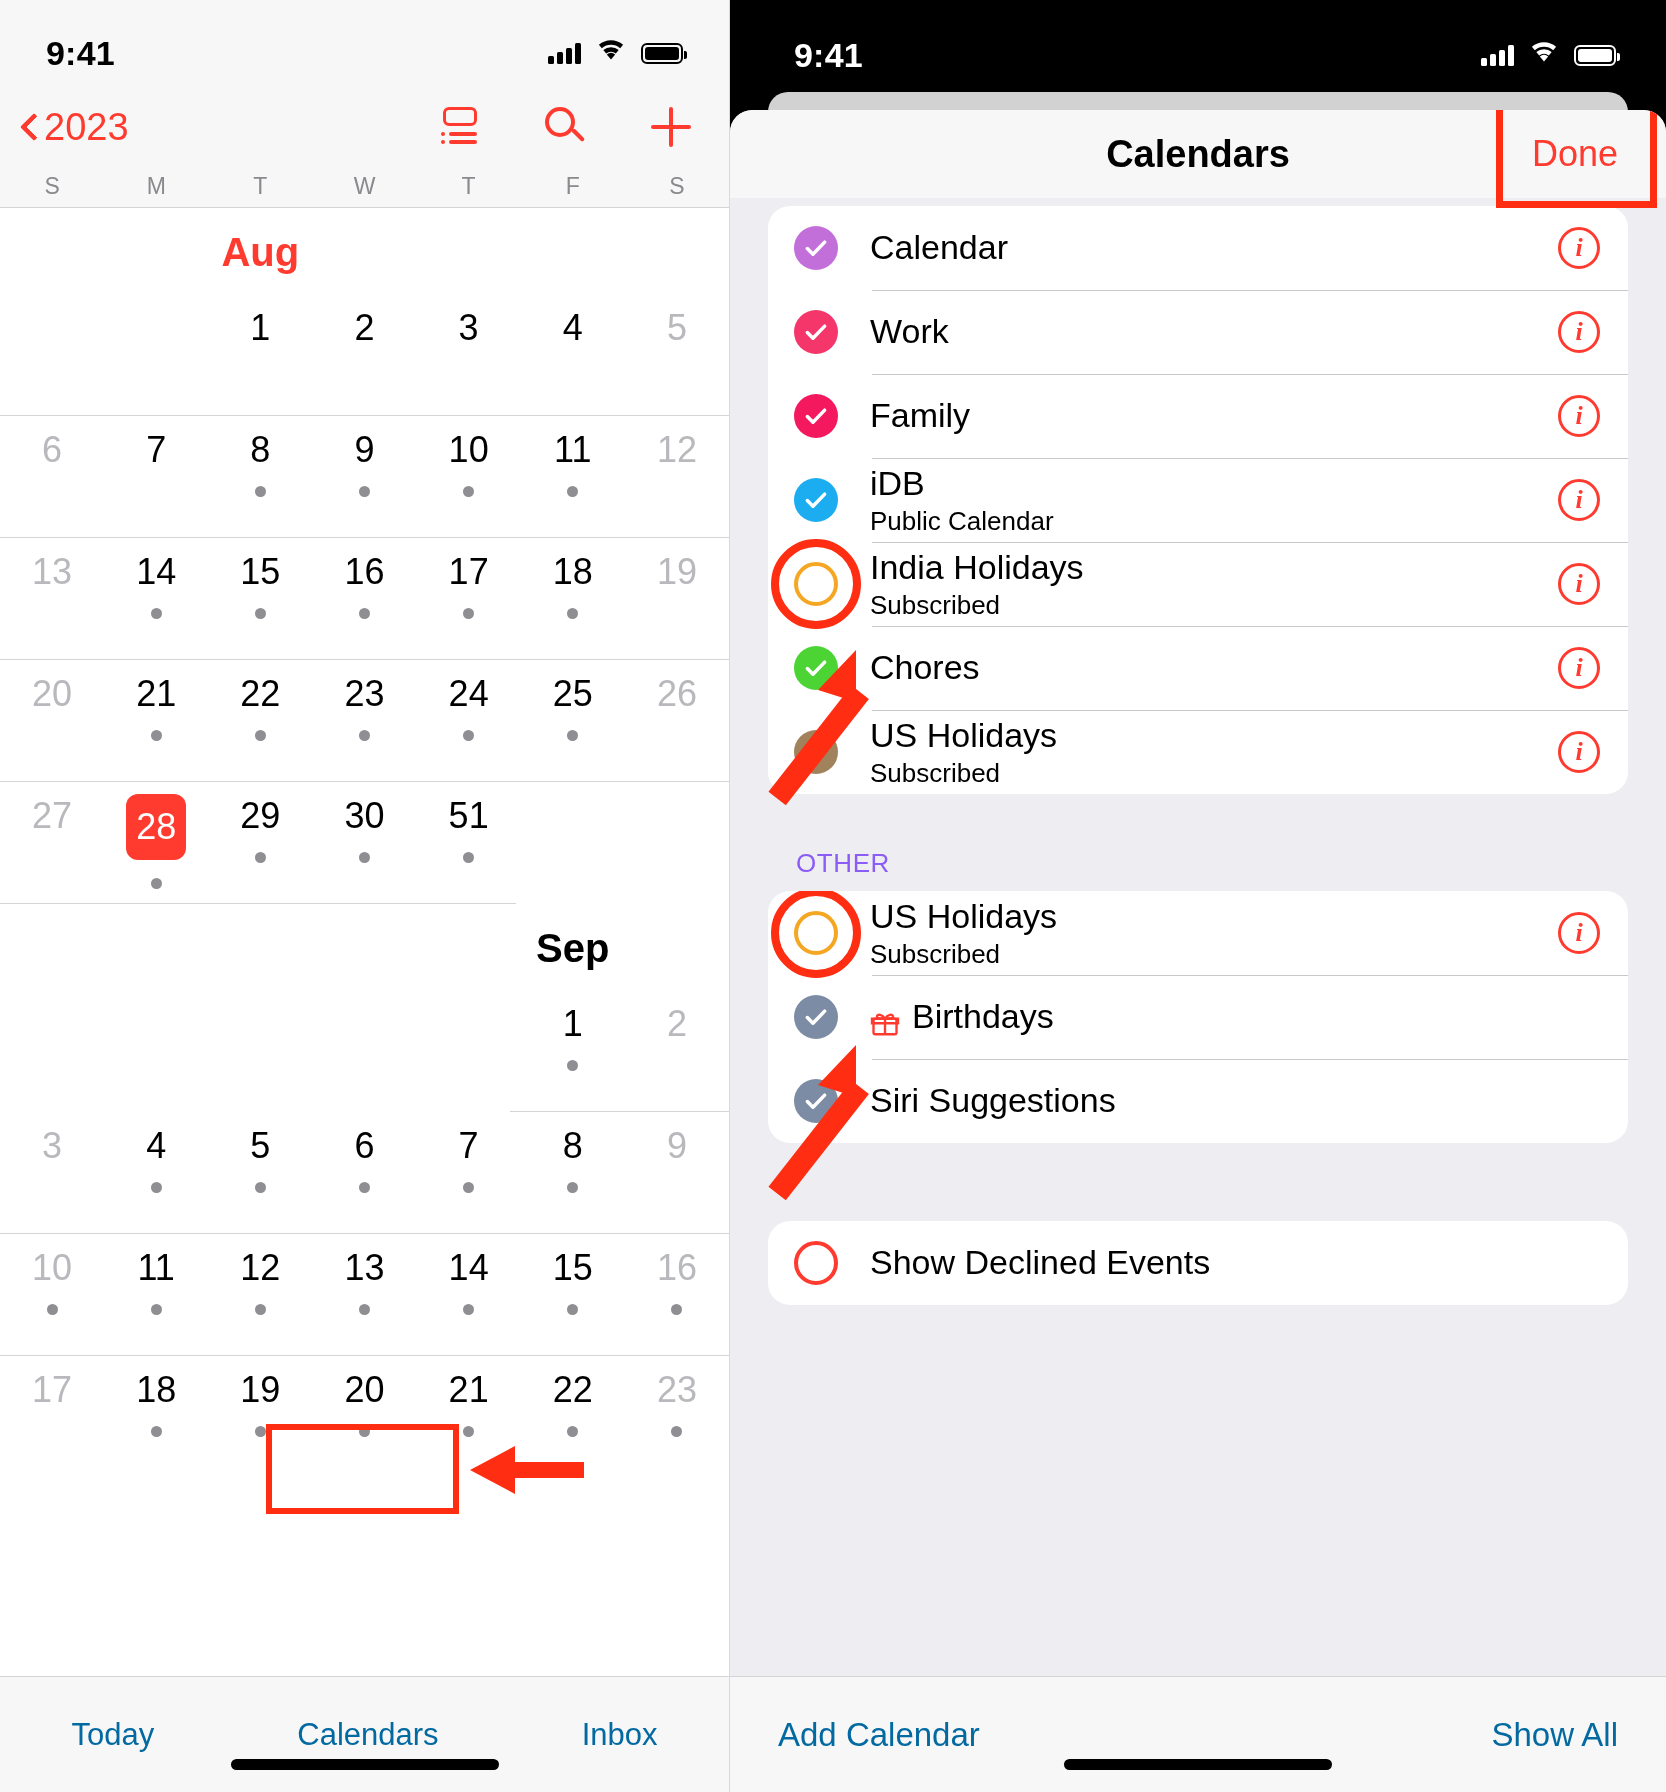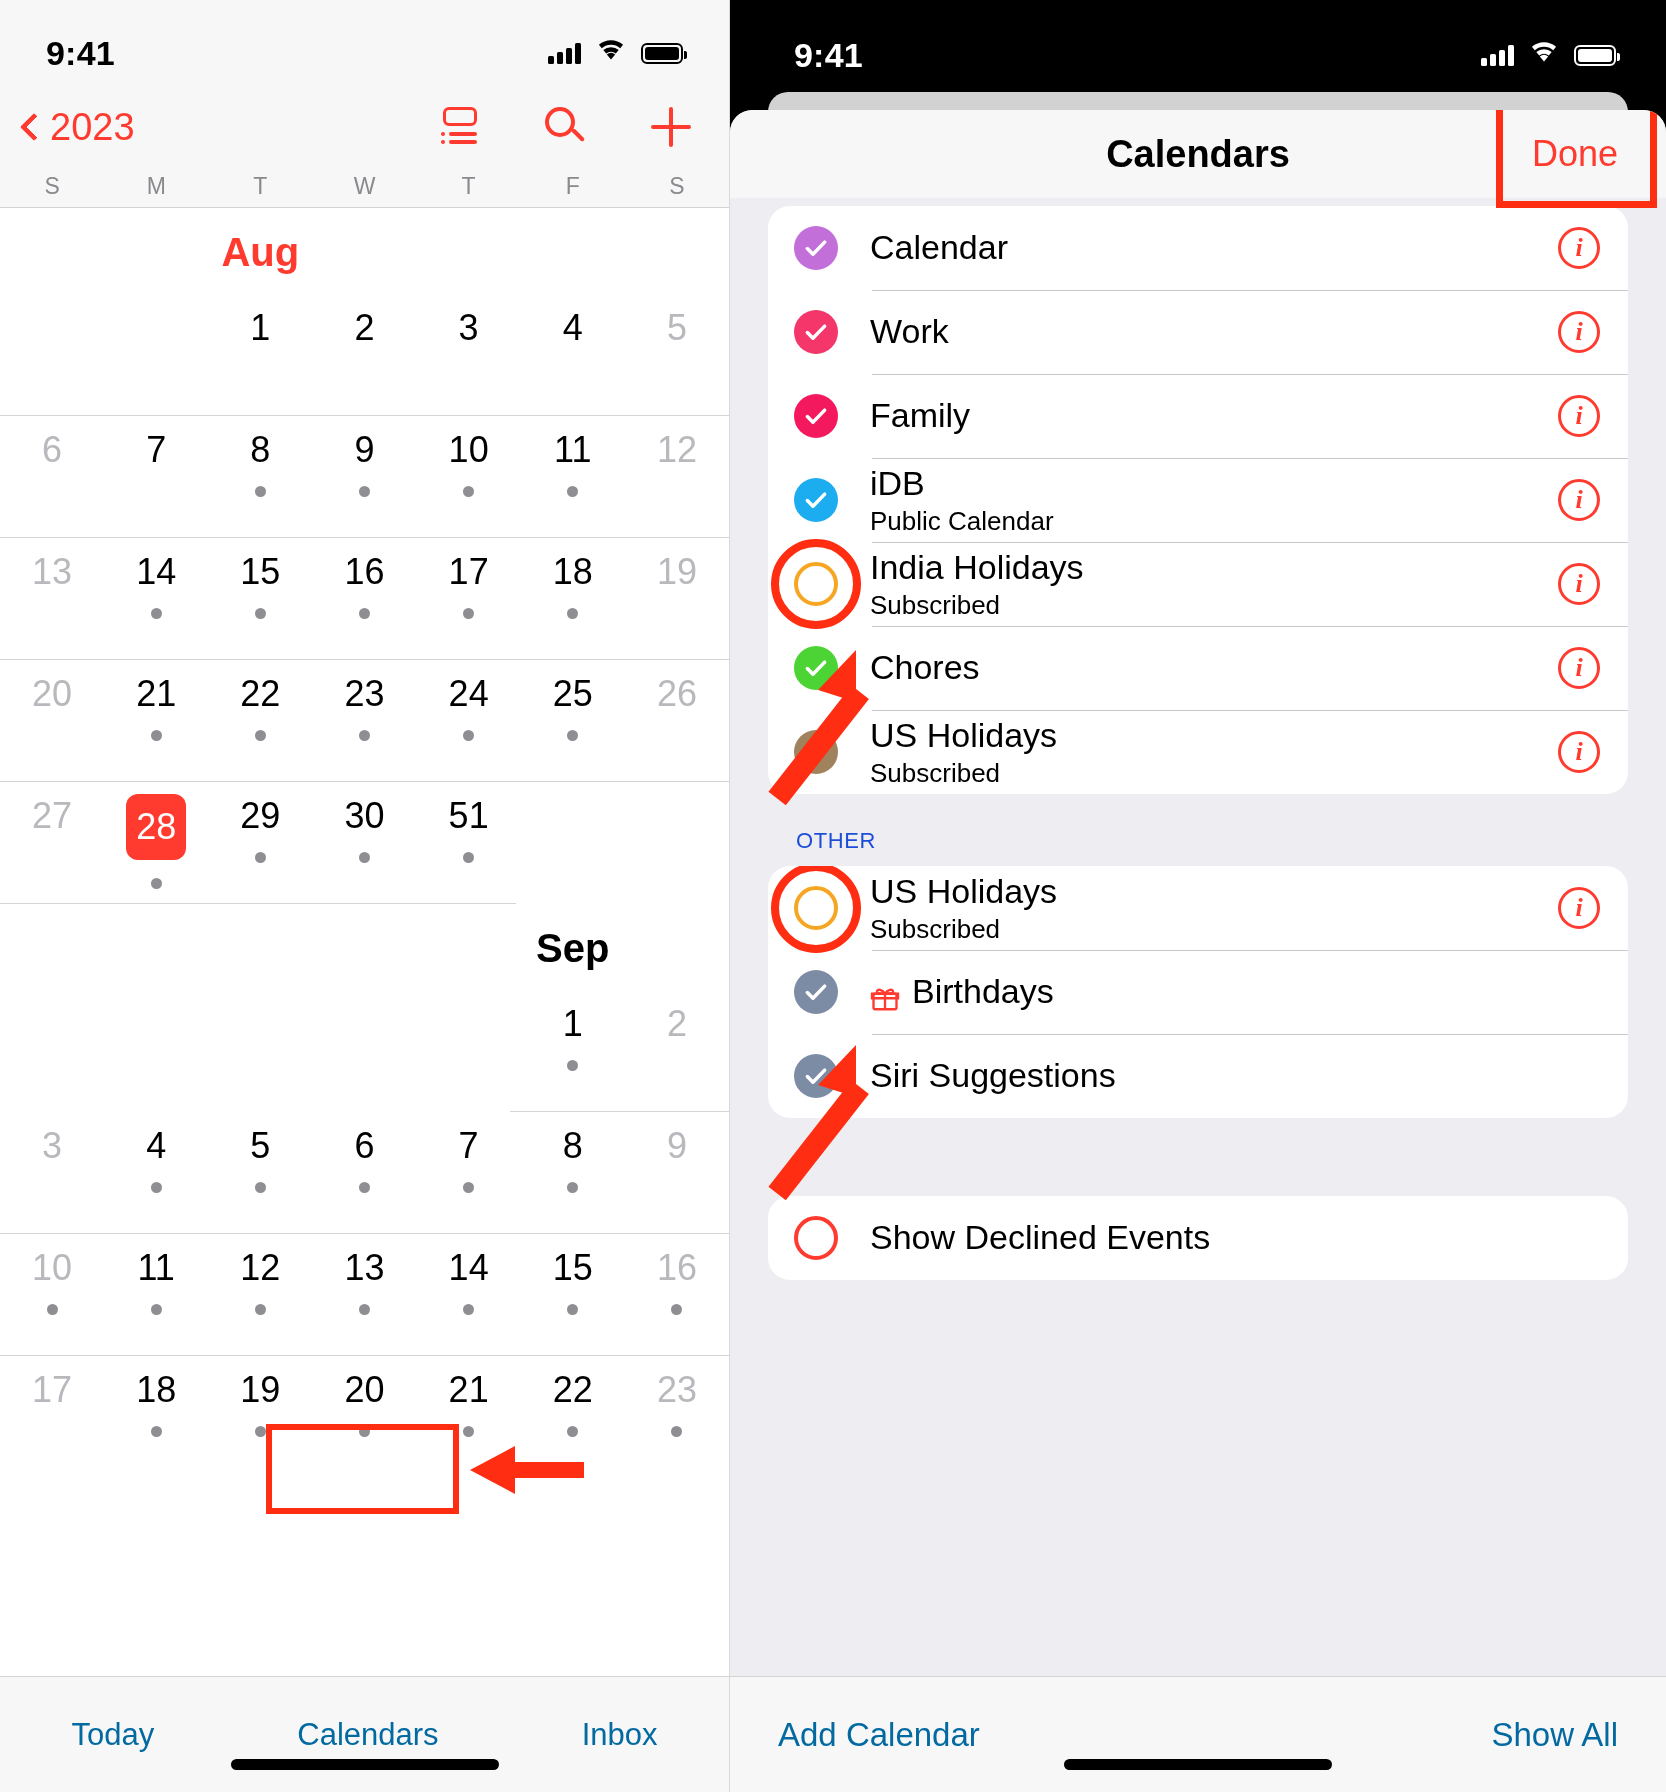--- a/index.html
+++ b/index.html
@@ -35,21 +35,21 @@
 
   .batt { width:42px; height:21px; border:2.5px solid #000; border-radius:6px; position:relative; }
   .batt::after{content:"";position:absolute;right:-6px;top:6px;width:3px;height:8px;background:#000;border-radius:0 2px 2px 0;}
   .batt i{position:absolute;left:2px;top:2px;bottom:2px;right:2px;background:#000;border-radius:3px;}
 
   .navbar {
     height:78px; background:#f7f7f7;
     display:flex; align-items:center; padding:0 36px 0 24px;
     position:relative;
   }
-  .back { display:flex; align-items:center; gap:6px; color:#ff3b30; }
+  .back { display:flex; align-items:center; color:#ff3b30; }
   .chev { width:20px;height:20px;border-left:5px solid #ff3b30;border-bottom:5px solid #ff3b30;transform:rotate(45deg);border-radius:2px;}
   .year { font-size:38px; color:#ff3b30; font-weight:400; }
   .nav-actions { margin-left:auto; display:flex; align-items:center; gap:62px; }
   .icon-list { width:44px; height:44px; position:relative; }
   .icon-list .bx{position:absolute;left:6px;top:2px;width:34px;height:19px;border:3.5px solid #ff3b30;border-radius:6px;}
   .icon-list .ln{position:absolute;left:12px;height:3.5px;background:#ff3b30;border-radius:2px;}
   .icon-list .ln.a{top:27px;width:28px}
   .icon-list .ln.b{top:35px;width:28px}
   .icon-list .dt{position:absolute;left:4px;width:4px;height:4px;border-radius:50%;background:#ff3b30;}
   .icon-list .dt.a{top:27px} .icon-list .dt.b{top:35px}
@@ -175,22 +175,22 @@
   .rowtext{ flex:1; display:flex; flex-direction:column; justify-content:center; gap:4px; }
   .rowtitle{ font-size:34px; color:#000; line-height:1.15; display:flex; align-items:flex-end; gap:12px;}
   .rowsub{ font-size:26px; color:#000; line-height:1.15; }
   .info-icon{
     width:42px;height:42px;border:3px solid #ff3b30;border-radius:50%;
     display:flex;align-items:center;justify-content:center;
     font-size:26px;color:#ff3b30;font-family:"Liberation Serif",serif;font-style:italic;font-weight:700;
     flex:0 0 42px;
   }
   .section-hdr{
-    font-size:22px; color:#1d4ed8; letter-spacing:.6px;
-    padding:34px 0 12px 28px; text-transform:uppercase;
+    font-size:26px; color:#8b5cf6; letter-spacing:.6px;
+    padding:34px 0 12px 28px; text-transform:uppercase;margin-top:20px;
   }
   .gap{ height:30px; }
   .circle-open{
     width:44px;height:44px;border-radius:50%;border:4px solid #ff3b30;
     flex:0 0 44px; margin-right:32px; background:transparent;
   }
   .ring-callout{
     position:absolute; width:90px; height:90px; border-radius:50%;
     border:8px solid #ff2d11; pointer-events:none;
   }

